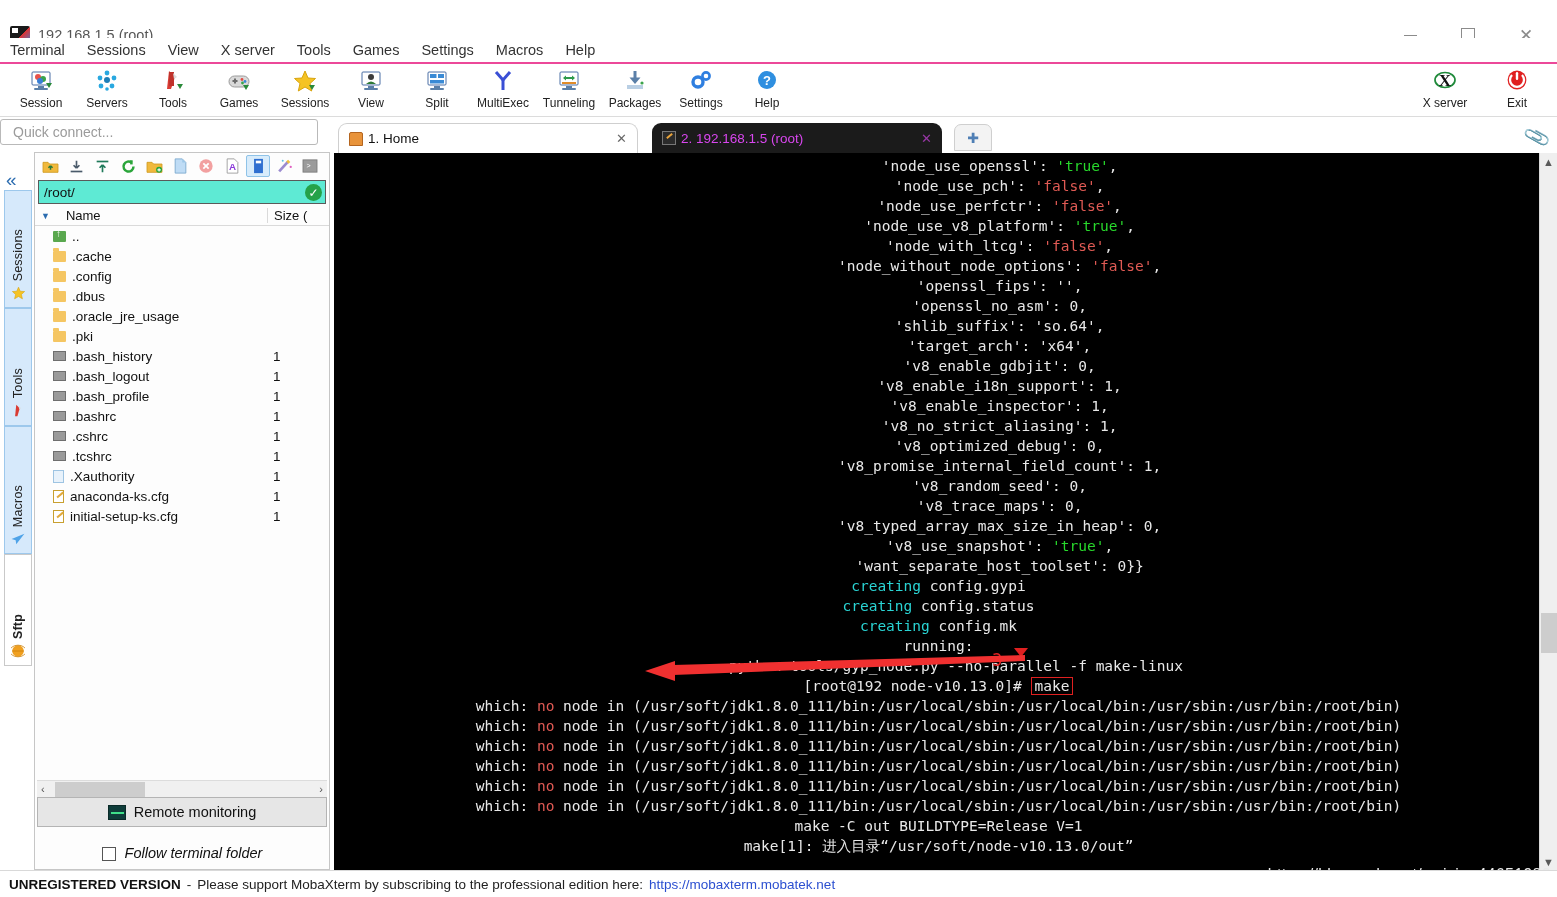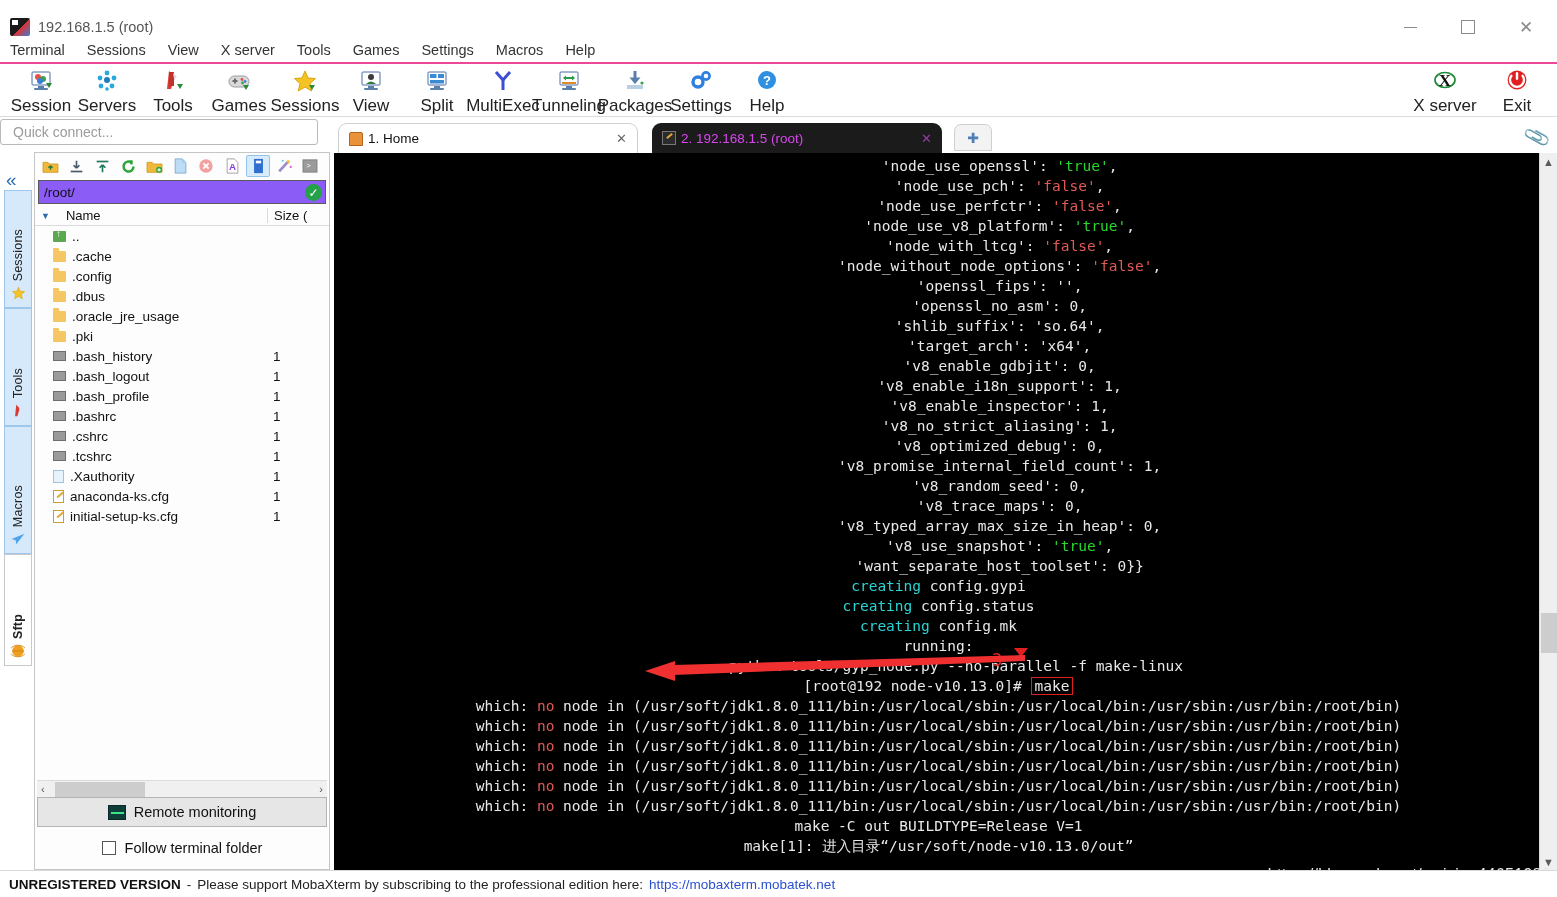--- a/index.html
+++ b/index.html
@@ -6,21 +6,21 @@
   html, body {
     width: 1557px; height: 897px;
     overflow: hidden;
     font-family: "Liberation Sans", sans-serif;
     background: #ffffff;
   }
   #app { position: relative; width: 1557px; height: 897px; }
 
   
   .titlebar {
-    position: absolute; top: 8px; left: 0; width: 1555px; height: 38px;
+    position: absolute; top: 16px; left: 0; width: 1555px; height: 38px;
     background: #ffffff; border-bottom: 1px solid #e8e8e8;
     display: flex; align-items: center;
   }
   .title-icon {
     width: 20px; height: 18px; margin-left: 10px; margin-right: 8px;
     background: linear-gradient(135deg,#1a1a1a 0%,#1a1a1a 55%,#d33 55%,#3a7fd5 100%);
     border-radius: 2px; position: relative; flex: none;
   }
   .title-icon::after{
     content:""; position:absolute; left:2px; top:2px; width:6px; height:5px;
@@ -49,21 +49,21 @@
   .toolbar {
     position: absolute; top: 64px; left: 0; width: 1557px; height: 53px;
     background: #ffffff; border-bottom: 1px solid #dcdcdc;
   }
   .tb-items { display: flex; align-items: flex-start; padding-left: 8px; }
   .tb-item {
     width: 66px; display: flex; flex-direction: column; align-items: center;
     padding-top: 3px;
   }
   .tb-ico { height: 28px; display: flex; align-items: center; justify-content: center; }
-  .tb-label { font-size: 17px; color: #222; margin-top: 1px; white-space: nowrap; }
+  .tb-label { font-size: 12px; color: #222; margin-top: 1px; white-space: nowrap; }
   .tb-right { position: absolute; right: 4px; top: 0; display: flex; }
   .tb-right .tb-item { width: 72px; }
 
   
   .quickconnect {
     position: absolute; top: 119px; left: 0; width: 318px; height: 26px;
     border: 1px solid #b9b9b9; background: #fff; border-radius: 3px;
     display: flex; align-items: center; padding-left: 12px;
     font-size: 14px; color: #9b9b9b;
   }
@@ -96,21 +96,21 @@
   .sftp-toolbar {
     height: 26px; display: flex; align-items: center; padding-left: 3px; gap: 2px;
     background: #fdfdfd;
   }
   .sft-btn {
     width: 24px; height: 22px; display: flex; align-items: center; justify-content: center;
     border: 1px solid transparent; border-radius: 2px;
   }
   .sft-btn.sel { background: #d8ecfb; border-color: #8fc3e8; }
   .pathbar {
-    margin: 1px 3px 0 3px; height: 24px; border: 1px solid #5a5a5a; background: #8b5cf6;
+    margin: 1px 3px 0 3px; height: 24px; border: 1px solid #5a5a5a; background: #5eead4;
     display: flex; align-items: center; padding-left: 5px; position: relative;
   }
   .pathbar span { font-size: 13.5px; color: #111; }
   .path-ok {
     position: absolute; right: 3px; top: 3px; width: 17px; height: 17px;
     border-radius: 50%; background: #25a249; color: #fff; font-size: 12px;
     display: flex; align-items: center; justify-content: center;
   }
   .list-head {
     display: flex; height: 20px; align-items: center;
@@ -171,22 +171,22 @@
   .rm-ico {
     width: 18px; height: 15px; background: #0f3d3a; border: 1px solid #0a2a28;
     position: relative; flex: none;
   }
   .rm-ico::after{
     content:""; position:absolute; left:2px; top:6px; width:13px; height:2px;
     background:#3fe08a;
   }
   .follow-row {
     position: absolute; left: 2px; right: 2px; bottom: 8px; height: 26px;
-    display: flex; align-items: center; justify-content: center; gap: 9px;
-    font-size: 14.5px; color: #111;
+    display: flex; align-items: flex-end; justify-content: center; gap: 9px;
+    font-size: 14.5px; color: #111; font-style: italic;
   }
   .chk { width: 14px; height: 14px; border: 1px solid #555; background: #fff; flex: none; }
 
   
   .tabbar {
     position: absolute; left: 334px; top: 120px; width: 1223px; height: 33px;
     background: #ffffff;
   }
   .ttab {
     position: absolute; top: 3px; height: 30px;

